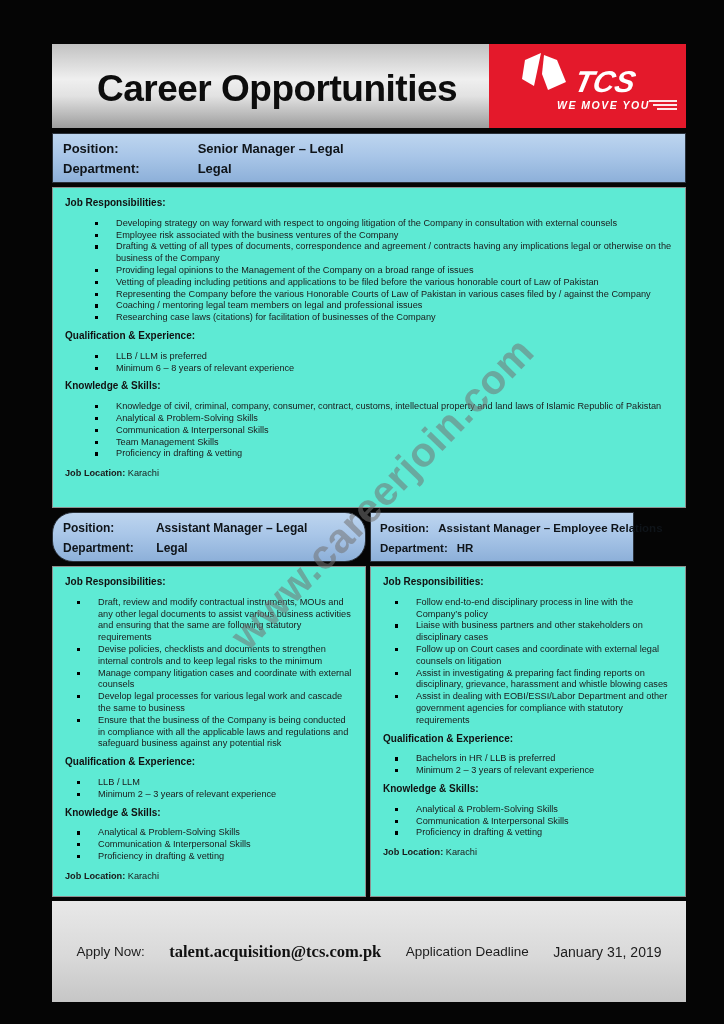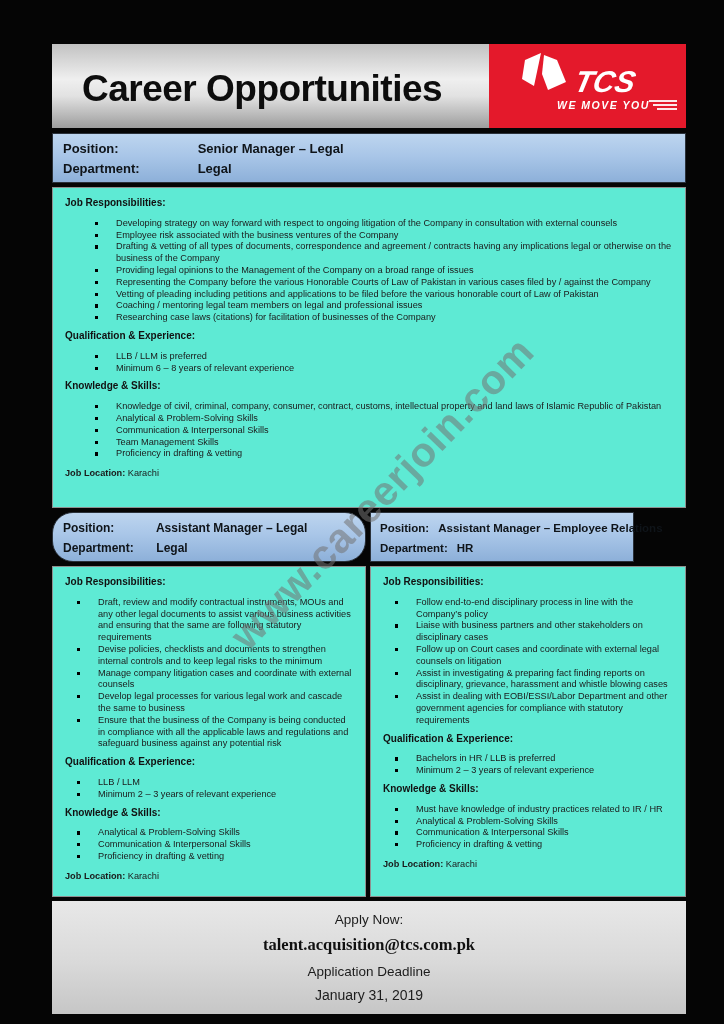--- a/index.html
+++ b/index.html
@@ -8,21 +8,21 @@
     font-family:"Liberation Sans", sans-serif;overflow:hidden;
   }
   .abs{position:absolute;box-sizing:border-box;}
 
   
   .header-gray{
     left:52px;top:44px;width:437px;height:84px;
     background:linear-gradient(180deg,#c2c2c2 0%,#efefef 42%,#e2e2e2 62%,#9d9d9d 100%);
   }
   .header-gray h1{
-    margin:0;padding:24px 0 0 30px;font-size:37px;font-weight:bold;color:#0d0d0d;letter-spacing:-0.5px;
+    margin:0;padding:24px 0 0 45px;font-size:37px;font-weight:bold;color:#0d0d0d;letter-spacing:-0.5px;
   }
   .logo-box{
     left:489px;top:44px;width:197px;height:84px;background:#e4192b;
   }
   .logo-box svg{display:block;width:100%;height:100%;}
 
   
   .pos-bar{
     border:1px solid #2a313a;
     background:linear-gradient(180deg,#bdd5ef 0%,#a9c6e8 45%,#8db0d9 100%);
@@ -52,23 +52,23 @@
   .box-col1 ul,.box-col2 ul{padding-left:12px;}
   .body-box li{position:relative;padding-left:21px;margin:0;}
   .body-box li::before{
     content:"";position:absolute;left:0;top:4px;width:3.2px;height:3.2px;background:#000;
   }
   .loc{margin:8px 0 0;}
   .lbl-b{font-weight:bold;}
 
   
   .footer{
-    left:52px;top:901px;width:634px;height:113px;
+    left:52px;top:901px;width:634px;height:101px;
     background:linear-gradient(180deg,#e8e8e8 0%,#d9d9d9 55%,#c6c6c6 100%);
-    display:flex;flex-direction:column;justify-content:space-evenly;align-items:center;
+    display:flex;justify-content:space-evenly;align-items:center;
     color:#1c1c1c;font-size:13.5px;padding:2px 0;
   }
   .footer .email{font-family:"Liberation Serif", serif;font-weight:bold;font-size:16.5px;color:#111;}
   .footer .date{font-weight:normal;font-size:14px;}
 
   
   .watermark{
     left:175px;top:470px;z-index:9;pointer-events:none;
     font-size:41px;font-weight:bold;letter-spacing:1px;
     color:rgba(115,115,115,0.55);
@@ -111,22 +111,22 @@
   </div>
 </div>
 
 <div class="abs body-box box-full">
   <h3>Job Responsibilities:</h3>
   <ul>
       <li>Developing strategy on way forward with respect to ongoing litigation of the Company in consultation with external counsels</li>
       <li>Employee risk associated with the business ventures of the Company</li>
       <li>Drafting &amp; vetting of all types of documents, correspondence and agreement / contracts having any implications legal or otherwise on the business of the Company</li>
       <li>Providing legal opinions to the Management of the Company on a broad range of issues</li>
+      <li>Vetting of pleading including petitions and applications to be filed before the various honorable court of Law of Pakistan</li>
       <li>Representing the Company before the various Honorable Courts of Law of Pakistan in various cases filed by / against the Company</li>
-      <li>Vetting of pleading including petitions and applications to be filed before the various honorable court of Law of Pakistan</li>
       <li>Coaching / mentoring legal team members on legal and professional issues</li>
       <li>Researching case laws (citations) for facilitation of businesses of the Company</li>
     </ul>
   <h3>Qualification &amp; Experience:</h3>
   <ul>
       <li>LLB / LLM is preferred</li>
       <li>Minimum 6 – 8 years of relevant experience</li>
     </ul>
   <h3>Knowledge &amp; Skills:</h3>
   <ul>
@@ -191,21 +191,20 @@
       <li>Assist in investigating &amp; preparing fact finding reports on disciplinary, grievance, harassment and whistle blowing cases</li>
       <li>Assist in dealing with EOBI/ESSI/Labor Department and other government agencies for compliance with statutory requirements</li>
     </ul>
   <h3>Qualification &amp; Experience:</h3>
   <ul>
       <li>Bachelors in HR / LLB is preferred</li>
       <li>Minimum 2 – 3 years of relevant experience</li>
     </ul>
   <h3>Knowledge &amp; Skills:</h3>
   <ul>
-      <li>Must have knowledge of industry practices related to IR / HR</li>
       <li>Analytical &amp; Problem-Solving Skills</li>
       <li>Communication &amp; Interpersonal Skills</li>
       <li>Proficiency in drafting &amp; vetting</li>
     </ul>
   <p class="loc"><span class="lbl-b">Job Location:</span> <span>Karachi</span></p>
 </div>
 
 <div class="abs footer">
   <div>Apply Now:</div>
   <div class="email">talent.acquisition@tcs.com.pk</div>

